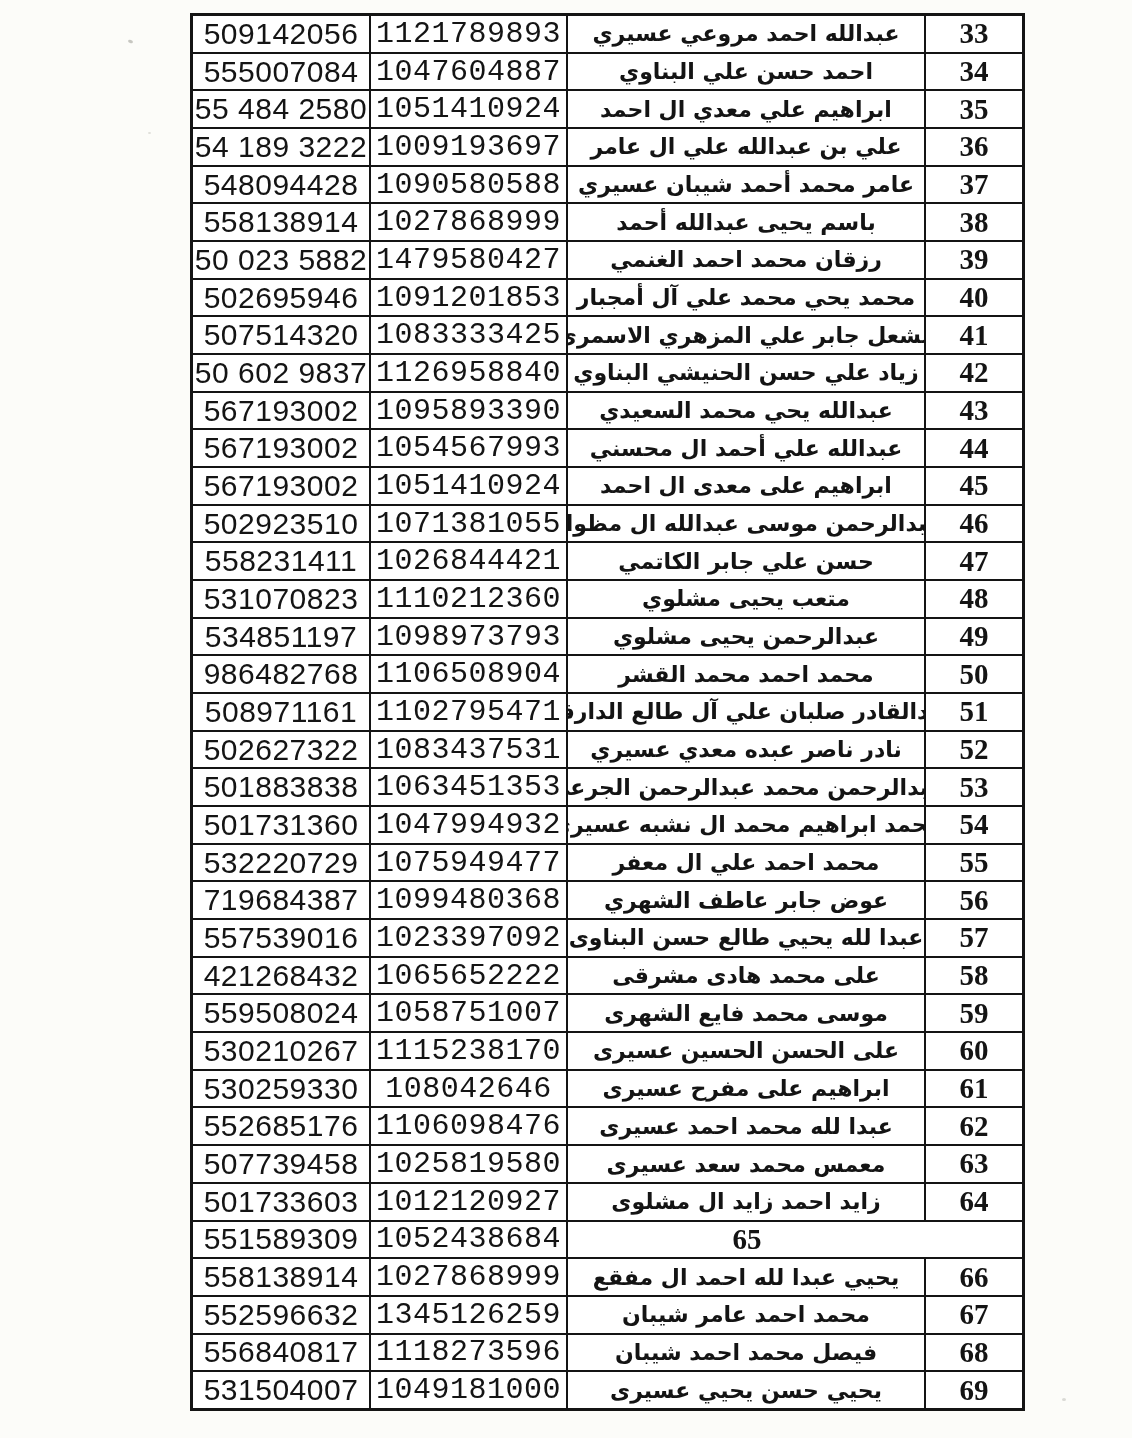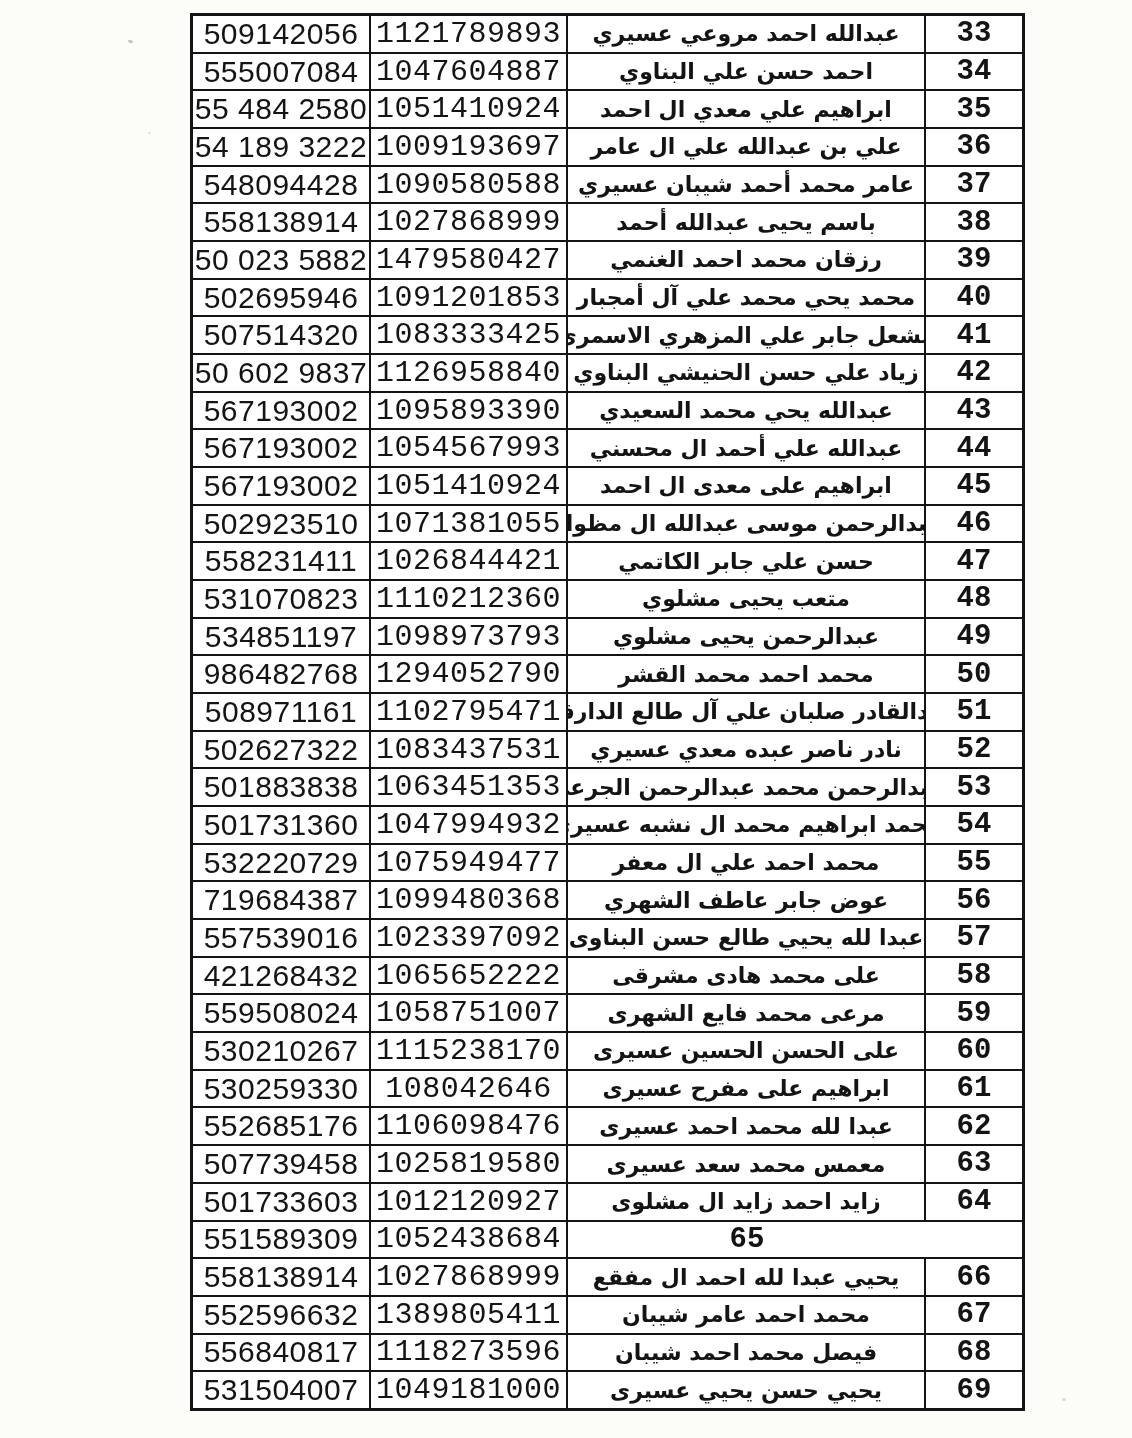--- a/index.html
+++ b/index.html
@@ -64,21 +64,21 @@
     letter-spacing:0.5px;
   }
   .cell.name{
     font-family:"DejaVu Sans", sans-serif;
     font-size:22px;
     font-weight:bold;
     direction:rtl;
     padding:16px 4px;
   }
   .cell.serial{
-    font-family:Liberation Mono, monospace;
+    font-family:Liberation Serif, serif;
     font-size:29px;
     font-weight:bold;
   }
   .speck{
     position:absolute;
     background:#9a9a93;
     border-radius:50%;
     opacity:.55;
   }
   .speck.s1{left:128px;top:40px;width:5px;height:3px;transform:rotate(20deg);}
@@ -194,21 +194,21 @@
         <div class="cell serial" dir="ltr">48</div>
       </div>
       <div class="row">
         <div class="cell phone" dir="ltr">534851197</div>
         <div class="cell nid" dir="ltr">1098973793</div>
         <div class="cell name" dir="rtl">عبدالرحمن يحيى مشلوي</div>
         <div class="cell serial" dir="ltr">49</div>
       </div>
       <div class="row">
         <div class="cell phone" dir="ltr">986482768</div>
-        <div class="cell nid" dir="ltr">1294052790</div>
+        <div class="cell nid" dir="ltr">1106508904</div>
         <div class="cell name" dir="rtl">محمد احمد محمد القشر</div>
         <div class="cell serial" dir="ltr">50</div>
       </div>
       <div class="row">
         <div class="cell phone" dir="ltr">508971161</div>
         <div class="cell nid" dir="ltr">1102795471</div>
         <div class="cell name" dir="rtl">عبدالقادر صلبان علي آل طالع الدارقي</div>
         <div class="cell serial" dir="ltr">51</div>
       </div>
       <div class="row">
@@ -249,21 +249,21 @@
       </div>
       <div class="row">
         <div class="cell phone" dir="ltr">421268432</div>
         <div class="cell nid" dir="ltr">1065652222</div>
         <div class="cell name" dir="rtl">على محمد هادى مشرقى</div>
         <div class="cell serial" dir="ltr">58</div>
       </div>
       <div class="row">
         <div class="cell phone" dir="ltr">559508024</div>
         <div class="cell nid" dir="ltr">1058751007</div>
-        <div class="cell name" dir="rtl">مرعى محمد فايع الشهرى</div>
+        <div class="cell name" dir="rtl">موسى محمد فايع الشهرى</div>
         <div class="cell serial" dir="ltr">59</div>
       </div>
       <div class="row">
         <div class="cell phone" dir="ltr">530210267</div>
         <div class="cell nid" dir="ltr">1115238170</div>
         <div class="cell name" dir="rtl">على الحسن الحسين عسيرى</div>
         <div class="cell serial" dir="ltr">60</div>
       </div>
       <div class="row">
         <div class="cell phone" dir="ltr">530259330</div>
@@ -295,21 +295,21 @@
         <div class="cell serial" dir="ltr">65</div>
       </div>
       <div class="row">
         <div class="cell phone" dir="ltr">558138914</div>
         <div class="cell nid" dir="ltr">1027868999</div>
         <div class="cell name" dir="rtl">يحيي عبدا لله احمد ال مفقع</div>
         <div class="cell serial" dir="ltr">66</div>
       </div>
       <div class="row">
         <div class="cell phone" dir="ltr">552596632</div>
-        <div class="cell nid" dir="ltr">1389805411</div>
+        <div class="cell nid" dir="ltr">1345126259</div>
         <div class="cell name" dir="rtl">محمد احمد عامر شيبان</div>
         <div class="cell serial" dir="ltr">67</div>
       </div>
       <div class="row">
         <div class="cell phone" dir="ltr">556840817</div>
         <div class="cell nid" dir="ltr">1118273596</div>
         <div class="cell name" dir="rtl">فيصل محمد احمد شيبان</div>
         <div class="cell serial" dir="ltr">68</div>
       </div>
       <div class="row">

